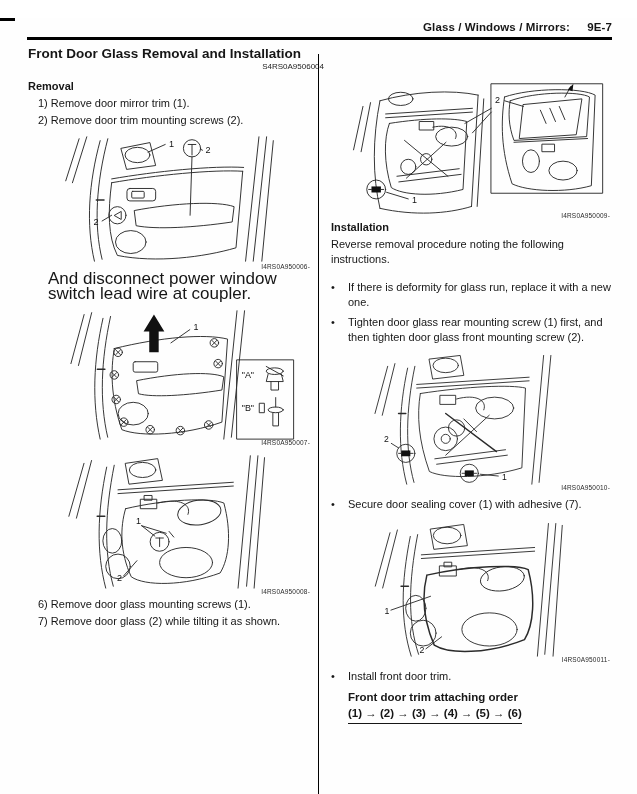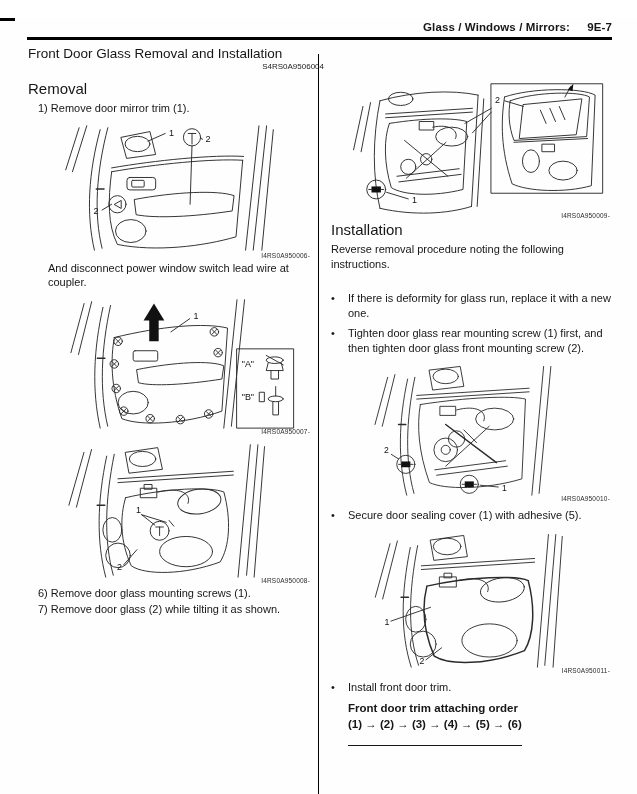--- a/index.html
+++ b/index.html
@@ -3,38 +3,38 @@
 <meta charset="utf-8">
 <style>
   * { margin:0; padding:0; box-sizing:border-box; }
   html,body { width:637px; height:794px; background:#ffffff; }
   body { font-family:"Liberation Sans", sans-serif; color:#161616; }
   .page { position:relative; width:637px; height:794px; background:#fefefe; overflow:hidden; }
   .corner-mark { position:absolute; left:0; top:0; width:15px; height:3px; background:#000; }
   .hdr { position:absolute; top:3px; right:25px; font-size:11.5px; font-weight:bold; letter-spacing:0.1px; }
   .hdr .pgnum { margin-left:14px; }
   .hdr-rule { position:absolute; top:19px; left:27px; width:585px; height:3px; background:#000; }
-  .page-title { position:absolute; top:28px; left:28px; font-size:13.5px; font-weight:normal; }
+  .page-title { position:absolute; top:28px; left:28px; font-size:13.5px; font-weight:bold; }
   .doc-code { position:absolute; top:44px; left:44px; width:280px; text-align:right; font-size:8px; color:#222; }
   .vdivider { position:absolute; left:318px; top:36px; width:1px; height:741px; background:#000; }
   .col-left  { position:absolute; left:28px;  top:62px; width:284px; }
   .col-right { position:absolute; left:331px; top:56px; width:281px; }
-  .subhead { font-size:15px; font-weight:normal; margin-bottom:4px; }
+  .subhead { font-size:11px; font-weight:bold; margin-bottom:4px; }
   .step { font-size:11px; line-height:14.5px; padding-left:20px; text-indent:-10px; margin-top:2px; }
-  .step-cont { font-size:11px; line-height:14.5px; padding-left:20px; }
+  .step-cont { font-size:17px; line-height:14.5px; padding-left:20px; }
   .bullet { display:flex; font-size:11px; line-height:14.5px; margin-top:6px; }
   .bullet .dot { width:17px; flex:0 0 17px; }
   .bullet .btxt { flex:1; }
   .figure { margin-top:6px; margin-bottom:2px; text-align:center; }
   .figure svg { display:block; margin:0 auto; }
   .fig-code { text-align:right; font-size:6.5px; color:#2a2a2a; padding-right:2px; margin-top:-2px; letter-spacing:0.2px; }
-  .intro { font-size:11px; line-height:14.5px; margin-bottom:20px; }
+  .intro { font-size:11px; line-height:14.5px; margin-bottom:14px; }
   .order { margin-left:17px; margin-top:8px; }
   .order-title { font-size:11.5px; font-weight:bold; }
-  .order-seq { font-size:11.5px; font-weight:bold; display:inline-block; border-bottom:1.5px solid #161616; padding-bottom:15px; margin-top:1px; }
+  .order-seq { font-size:11.5px; font-weight:bold; display:inline-block; border-bottom:1.5px solid #161616; padding-bottom:4px; margin-top:1px; }
   svg .ln { stroke:#2b2b2b; fill:none; stroke-width:1; stroke-linecap:round; stroke-linejoin:round; }
   svg .ln2 { stroke:#2b2b2b; fill:none; stroke-width:1.6; stroke-linecap:round; }
   svg .fillb { fill:#111; stroke:none; }
   svg text { font-family:"Liberation Sans",sans-serif; font-size:9.5px; fill:#111; }
 </style>
 </head>
 <body>
 
 
 
@@ -62,20 +62,21 @@
   </div>
   <div class="hdr-rule"></div>
 
   <div class="page-title">Front Door Glass Removal and Installation</div>
   <div class="doc-code">S4RS0A9506004</div>
   <div class="vdivider"></div>
 
   <div class="col-left">
     <div class="subhead">Removal</div>
     <div class="step">1) Remove door mirror trim (1).</div>
+    <div class="step">2) Remove door trim mounting screws (2).</div>
 
     <div class="figure">
       <svg width="270" height="132" viewBox="0 0 270 138">
         <g>
           <path class="ln" d="M40,6 L26,50"></path>
             <path class="ln" d="M48,4 L33,52"></path>
           <path class="ln" d="M62,8 C50,52 47,96 56,134"></path>
             <path class="ln" d="M70,6 C58,52 55,96 64,132"></path>
           <path class="ln" d="M228,4 L214,134"></path>
             <path class="ln" d="M236,4 L222,134"></path>
@@ -296,21 +297,21 @@
           <path class="ln" d="M164,139 L144,137"></path>
         </g>
         <text x="38" y="101">2</text>
         <text x="168" y="143">1</text>
       </svg>
       <div class="fig-code">I4RS0A950010-</div>
     </div>
 
     <div class="bullet">
       <span class="dot">•</span>
-      <span class="btxt">Secure door sealing cover (1) with adhesive (5).</span>
+      <span class="btxt">Secure door sealing cover (1) with adhesive (7).</span>
     </div>
 
     <div class="figure">
       <svg width="270" height="140" viewBox="0 0 270 152">
         <g>
           <path class="ln" d="M46,16 L30,74"></path>
             <path class="ln" d="M54,13 L38,76"></path>
           <path class="ln" d="M68,20 C58,70 57,112 69,150"></path>
             <path class="ln" d="M76,18 C66,70 65,112 77,148"></path>
           <path class="ln" d="M218,6 L206,150"></path>

